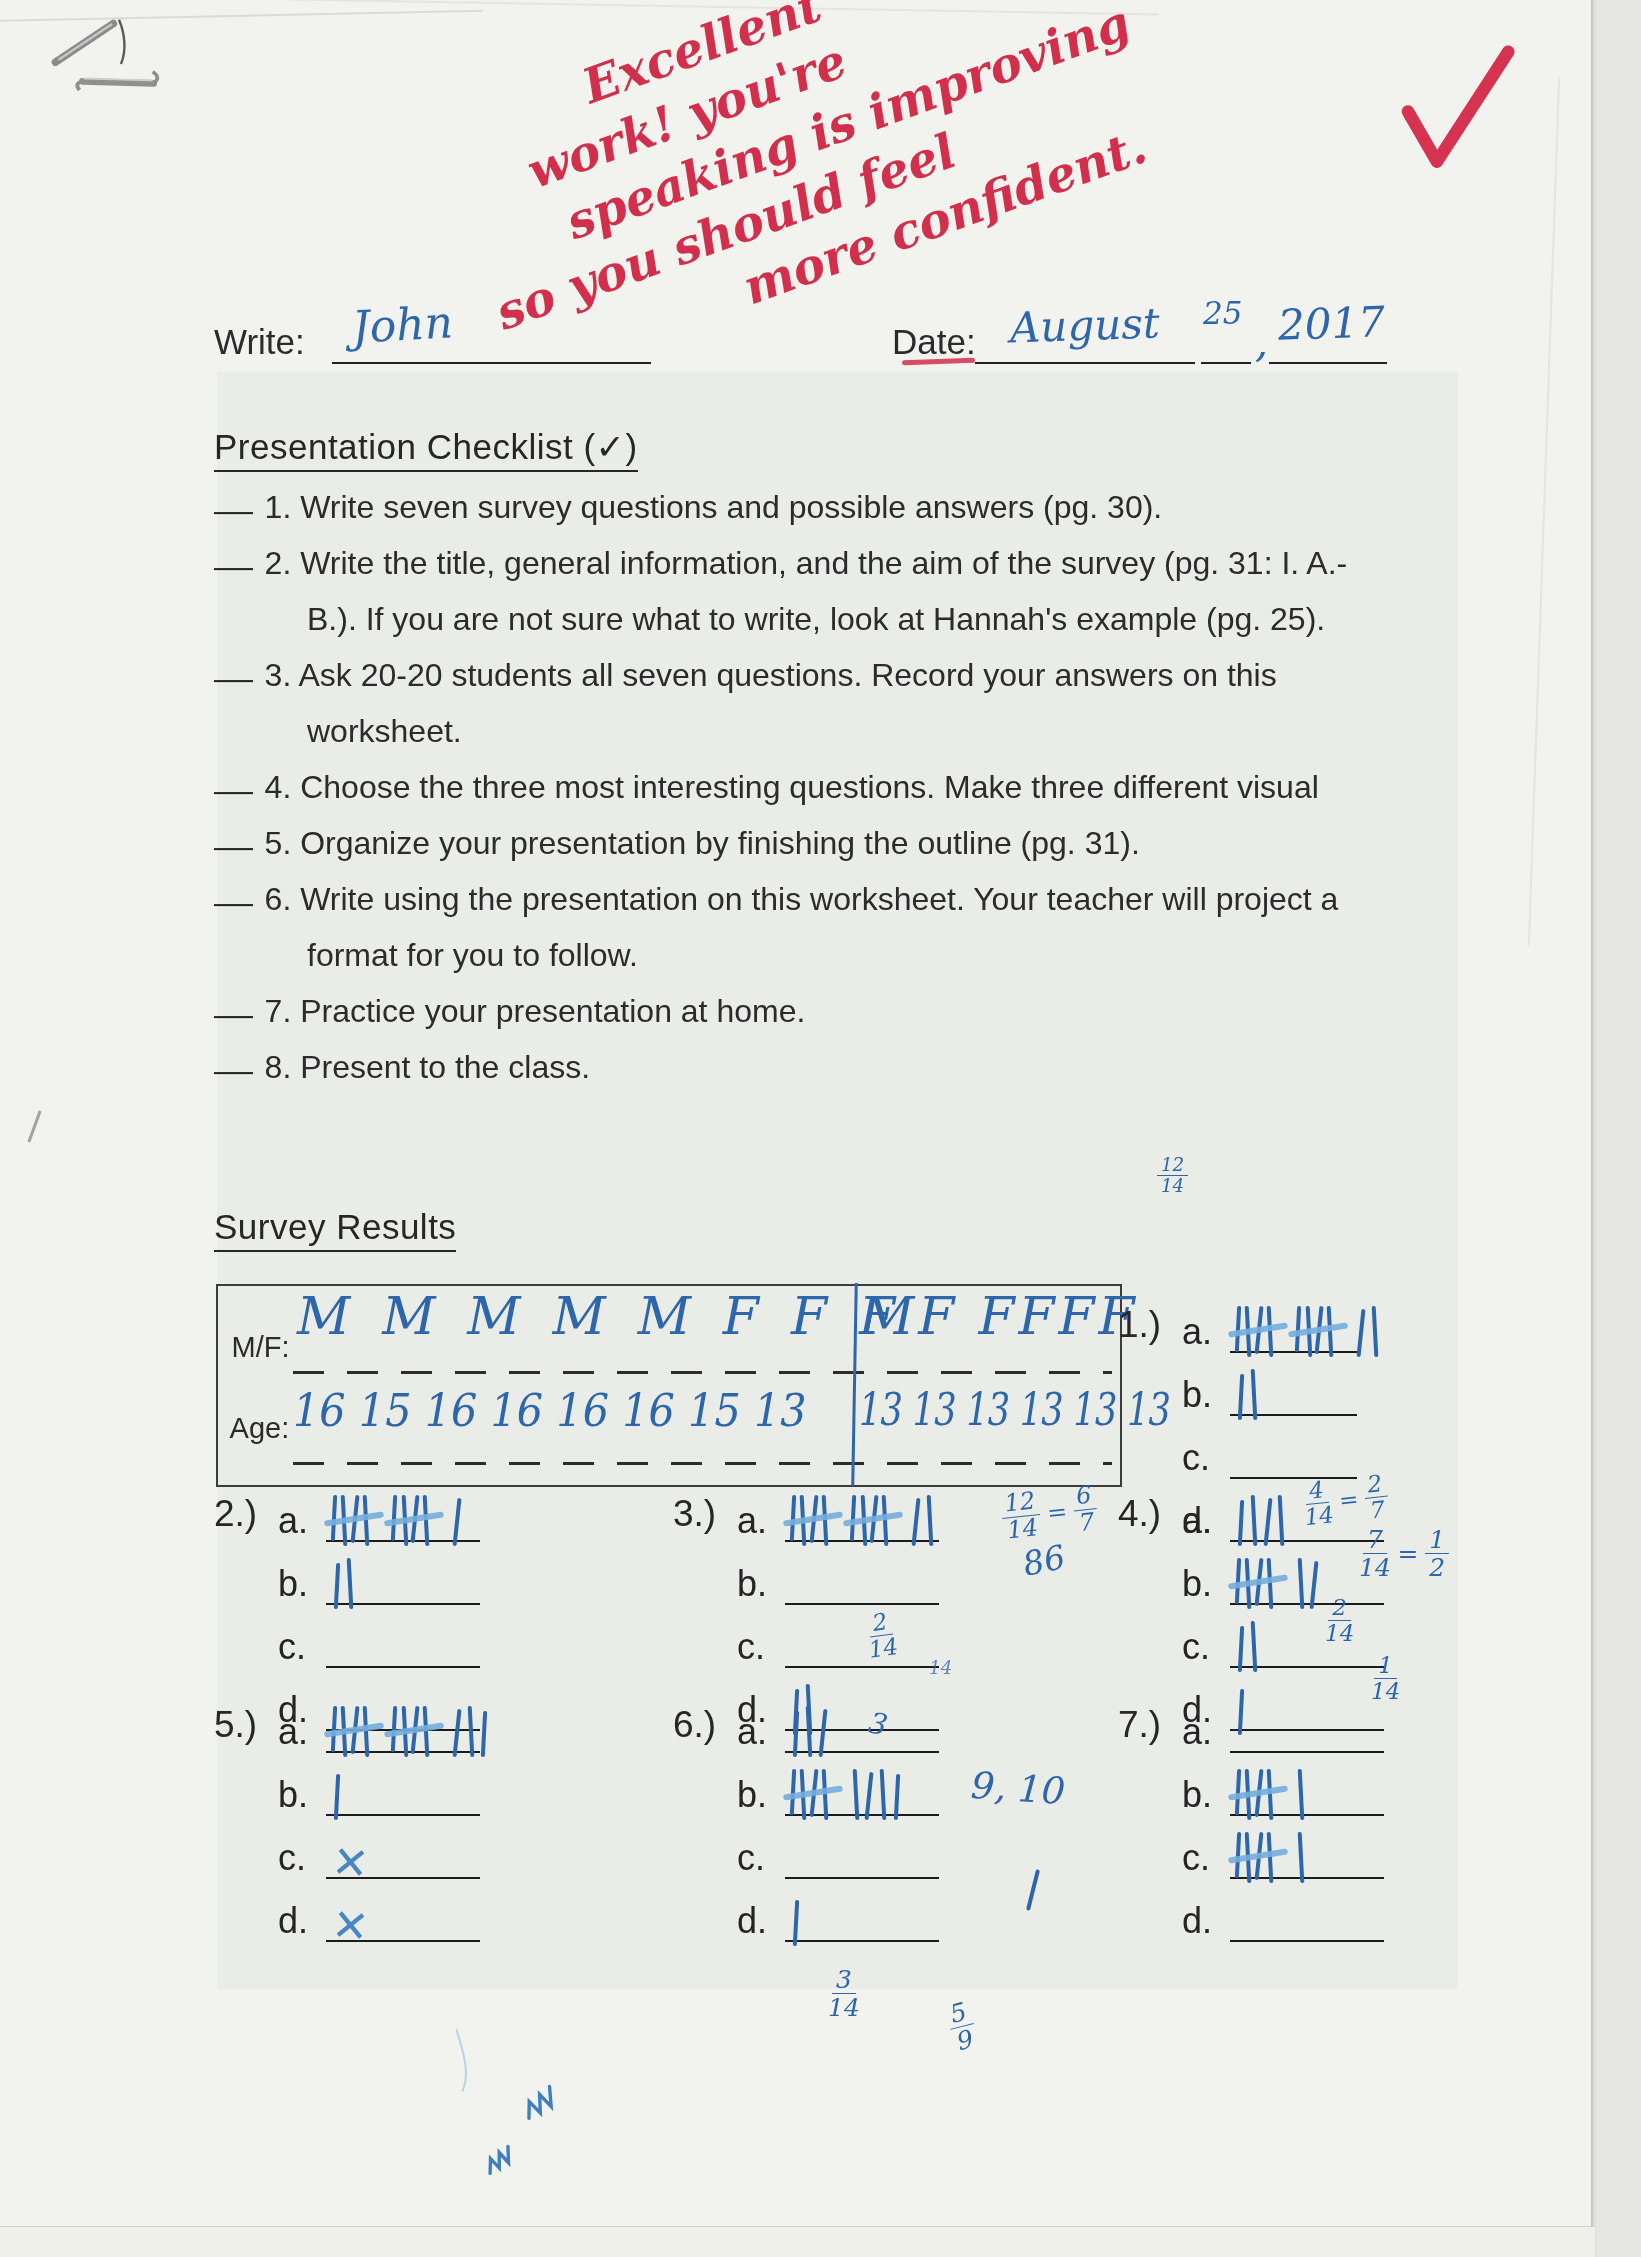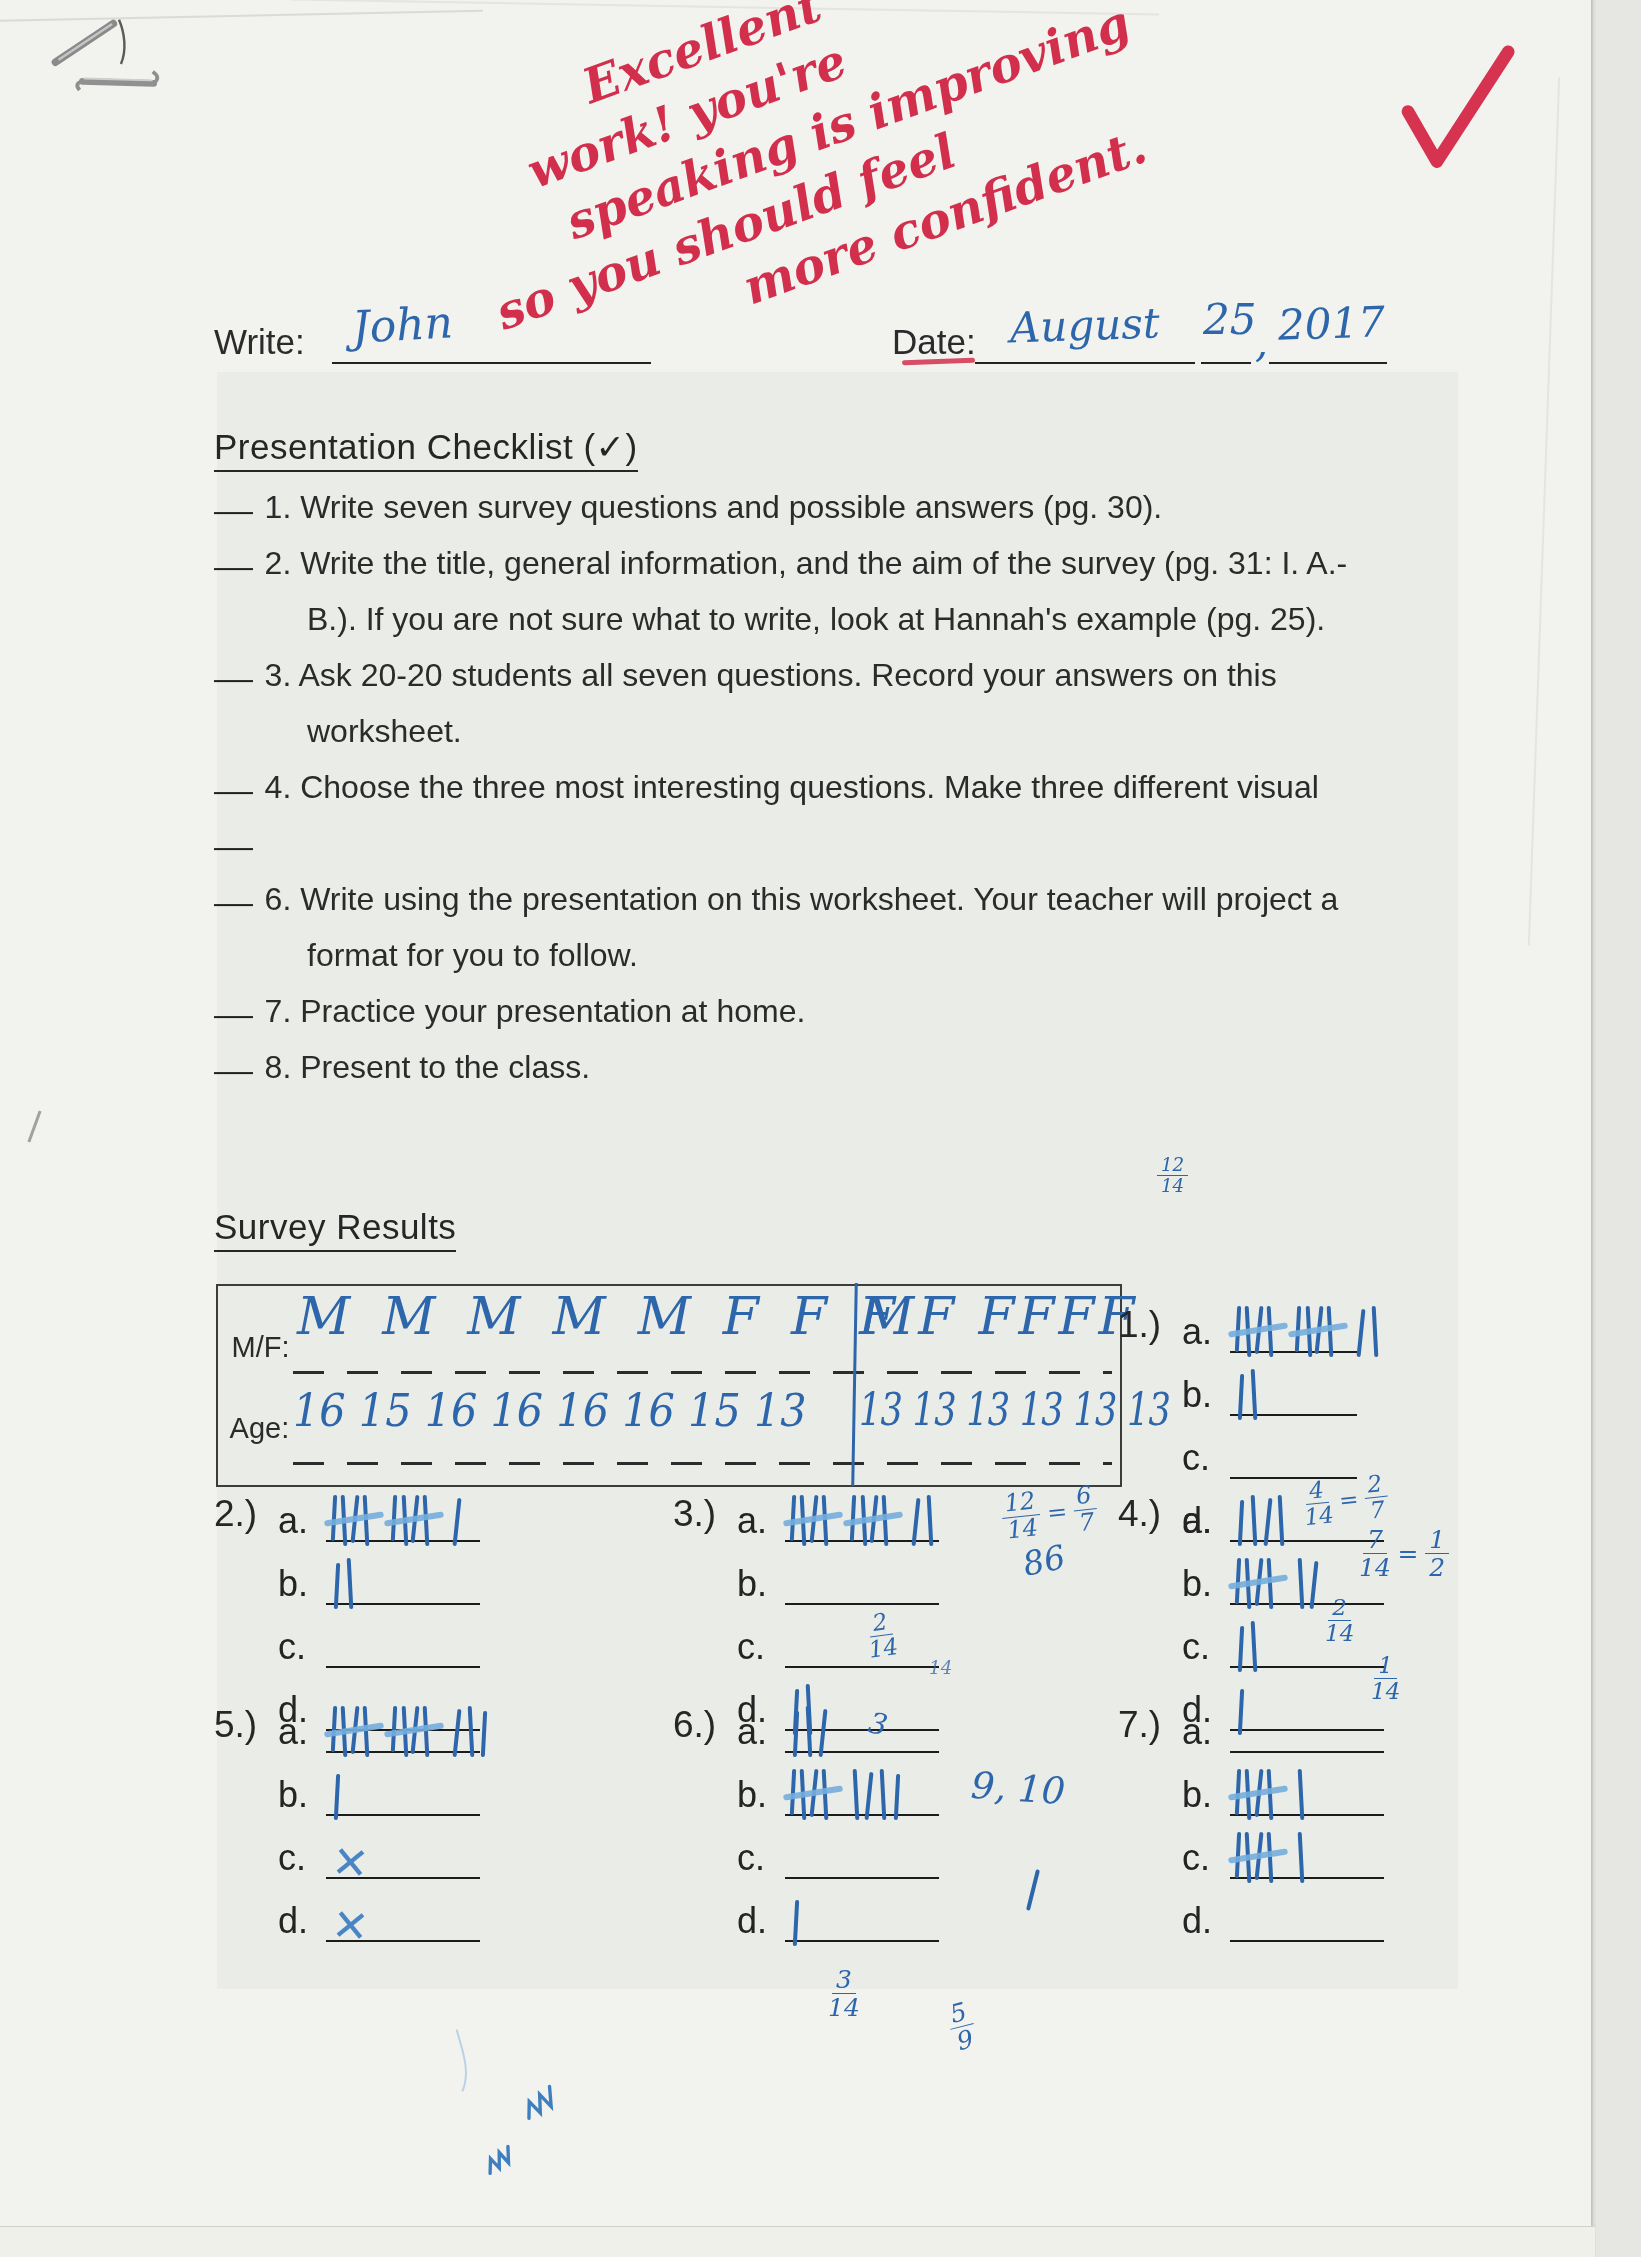--- a/index.html
+++ b/index.html
@@ -34,21 +34,21 @@
   
   .name-label{left:214px;top:322px;font-size:35px;}
   .name-line{left:332px;top:362px;width:319px;border-bottom:2.9px solid #222;height:0;}
   .name-value{left:352px;top:299px;font-size:44px;transform:rotate(-3deg);}
   .date-label{left:892px;top:322px;font-size:35px;}
   .date-red-underline{left:902px;top:359px;width:73px;height:4.8px;background:#d12f4c;transform:rotate(-2deg);border-radius:2.9px;opacity:.85;}
   .date-line-1{left:975px;top:362px;width:220px;border-bottom:2.9px solid #222;height:0;}
   .date-line-2{left:1201px;top:362px;width:50px;border-bottom:2.9px solid #222;height:0;}
   .date-line-3{left:1269px;top:362px;width:118px;border-bottom:2.9px solid #222;height:0;}
   .date-month{left:1010px;top:301px;font-size:42px;transform:rotate(-2deg);}
-  .date-day{left:1203px;top:295px;font-size:42px;}
+  .date-day{left:1203px;top:295px;font-size:31px;}
   .date-comma{left:1255px;top:319px;font-size:41px;}
   .date-year{left:1278px;top:299px;font-size:42px;transform:rotate(-2deg);}
 
   
   .checklist{left:214px;top:427px;width:1274px;}
   .cl-lines{margin-top:17.4px;}
   .cl-line{height:56px;font-size:32px;color:#2b2b2b;white-space:nowrap;}
   .cl-line.indent{padding-left:93px;}
   .blankline{display:inline-block;width:39px;border-bottom:2.9px solid #202020;margin-right:11.6px;transform:translateY(-3.9px);}
 
@@ -163,21 +163,21 @@
 
 <div class="abs checklist">
   <span class="title-underline">Presentation Checklist (✓)</span>
   <div class="cl-lines">
     <div class="cl-line"><span class="blankline"></span><span>1. Write seven survey questions and possible answers (pg. 30).</span></div>
     <div class="cl-line"><span class="blankline"></span><span>2. Write the title, general information, and the aim of the survey (pg. 31: I. A.-</span></div>
     <div class="cl-line indent"><span>B.). If you are not sure what to write, look at Hannah's example (pg. 25).</span></div>
     <div class="cl-line"><span class="blankline"></span><span>3. Ask 20-20 students all seven questions. Record your answers on this</span></div>
     <div class="cl-line indent"><span>worksheet.</span></div>
     <div class="cl-line"><span class="blankline"></span><span>4. Choose the three most interesting questions. Make three different visual</span></div>
-    <div class="cl-line"><span class="blankline"></span></div>
+    <div class="cl-line"><span class="blankline"></span><span>5. Organize your presentation by finishing the outline (pg. 31).</span></div>
     <div class="cl-line"><span class="blankline"></span><span>6. Write using the presentation on this worksheet. Your teacher will project a</span></div>
     <div class="cl-line indent"><span>format for you to follow.</span></div>
     <div class="cl-line"><span class="blankline"></span><span>7. Practice your presentation at home.</span></div>
     <div class="cl-line"><span class="blankline"></span><span>8. Present to the class.</span></div>
   </div>
 </div>
 
 <div class="abs survey-title">
   <span class="title-underline">Survey Results</span>
 </div>

